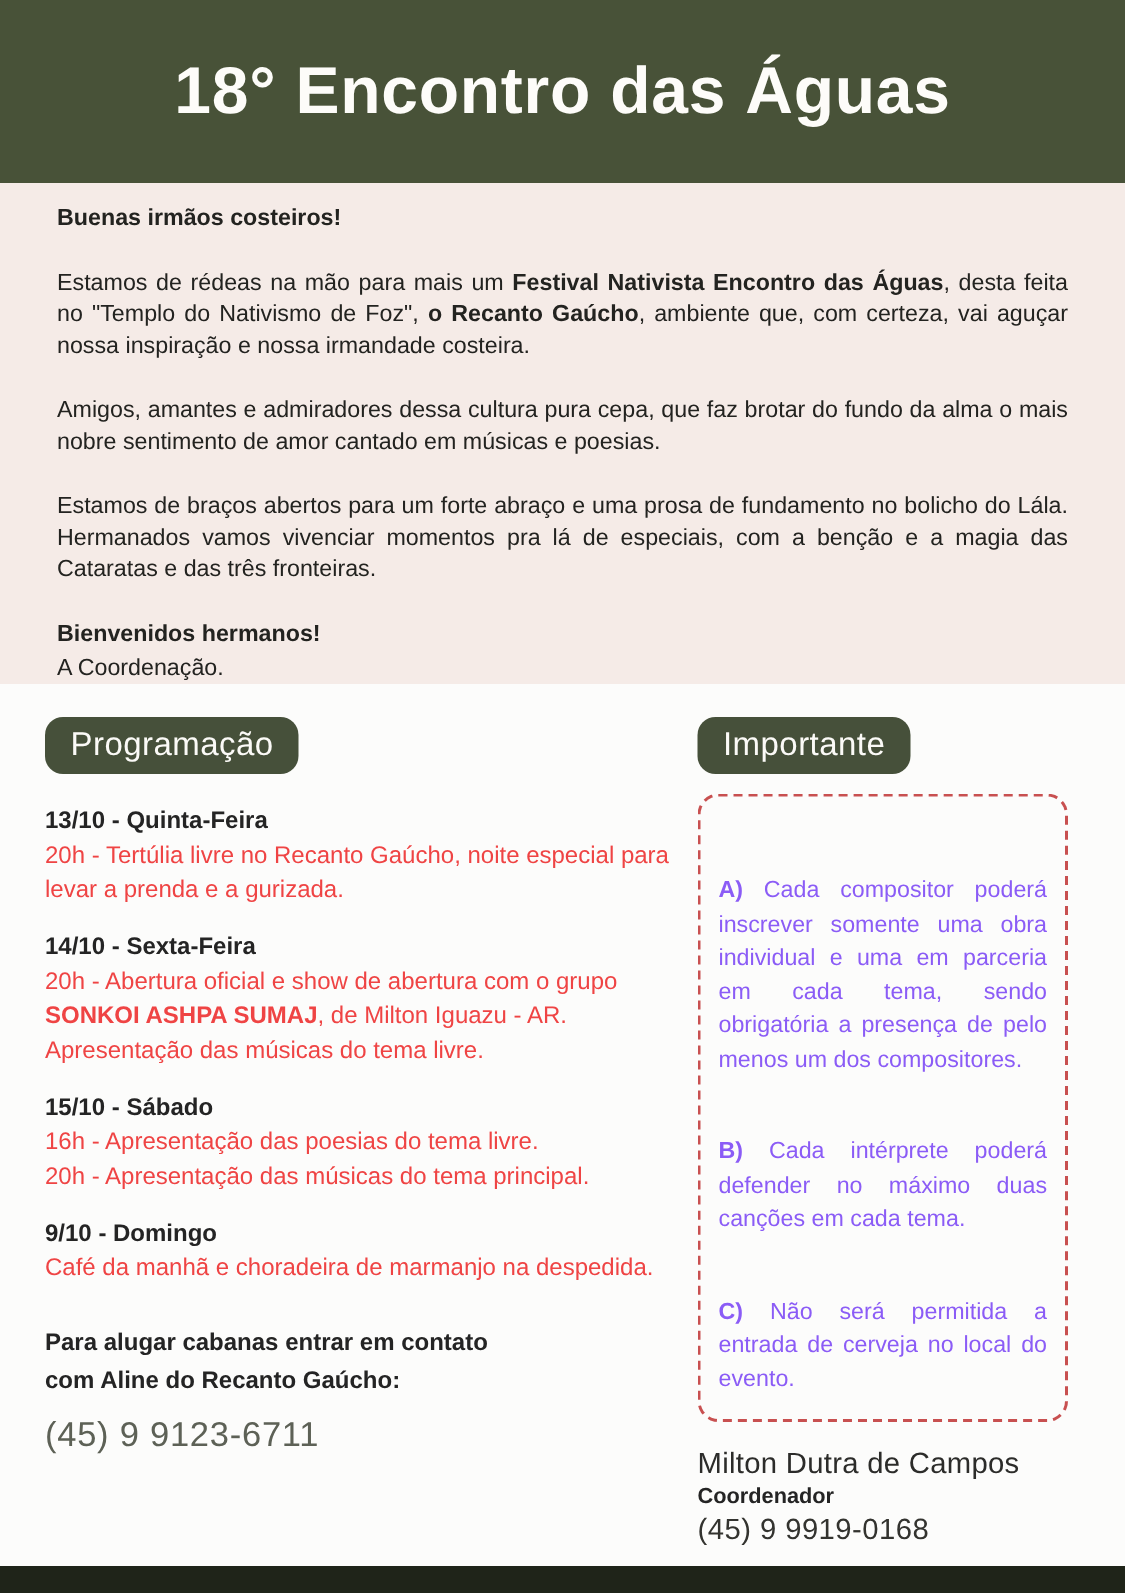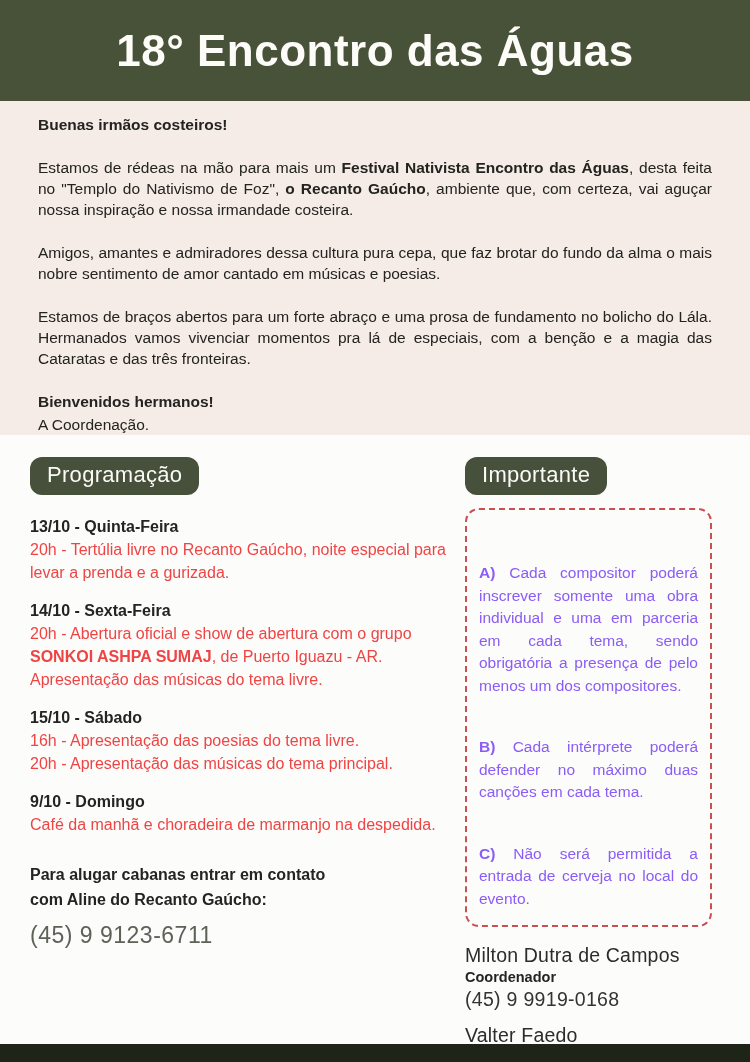--- a/index.html
+++ b/index.html
@@ -13,21 +13,21 @@
     --phone-gray:#5d6156;
     --text-dark:#242424;
     --whatsapp-green:#2bb741;
   }
   *{margin:0;padding:0;box-sizing:border-box;}
   html,body{width:750px;background:#fff;}
   body{font-family:"Liberation Sans", sans-serif;color:var(--text-dark);}
   .page{position:relative;width:750px;height:1062px;overflow:hidden;background:var(--lower-bg);}
 
   
-  .header-band{height:101px;background:var(--header-bg);display:flex;align-items:center;justify-content:center;text-align:right;}
+  .header-band{height:122px;background:var(--header-bg);display:flex;align-items:center;justify-content:center;text-align:right;}
   .event-title{color:#fdfcf9;font-size:44px;font-weight:700;letter-spacing:.5px;}
 
   
   .intro-section{height:334px;background:var(--pink-bg);padding:13px 38px 0 38px;overflow:hidden;}
   .intro-section p{font-size:15.5px;line-height:21px;text-align:justify;color:#232320;}
   .greeting{font-weight:700;font-size:15.5px;margin-bottom:0;}
   .intro-p{margin-top:22px;}
   .welcome{margin-top:22px;font-weight:700;color:var(--accent-green);text-align:left !important;}
   .signature{margin-top:2px;text-align:left !important;}
   .b{font-weight:700;}
@@ -87,21 +87,21 @@
     <div class="program-column">
       <span class="badge">Programação</span>
 
       <div class="schedule">
         <div class="schedule-day">
           <div class="day-title">13/10 - Quinta-Feira</div>
           <div class="day-line"><span>20h - Tertúlia livre no Recanto Gaúcho, noite especial para levar a prenda e a gurizada.</span></div>
         </div>
         <div class="schedule-day">
           <div class="day-title">14/10 - Sexta-Feira</div>
-          <div class="day-line"><span>20h - Abertura oficial e show de abertura com o grupo </span><span class="b">SONKOI ASHPA SUMAJ</span><span>, de Puerto Iguazu - AR. Apresentação das músicas do tema livre.</span></div>
+          <div class="day-line"><span>20h - Abertura oficial e show de abertura com o grupo </span><span class="b">SONKOI ASHPA SUMAJ</span><span>, de Milton Iguazu - AR. Apresentação das músicas do tema livre.</span></div>
         </div>
         <div class="schedule-day">
           <div class="day-title">15/10 - Sábado</div>
           <div class="day-line"><span>16h - Apresentação das poesias do tema livre.</span></div>
           <div class="day-line"><span>20h - Apresentação das músicas do tema principal.</span></div>
         </div>
         <div class="schedule-day">
           <div class="day-title">9/10 - Domingo</div>
           <div class="day-line"><span>Café da manhã e choradeira de marmanjo na despedida.</span></div>
         </div>

